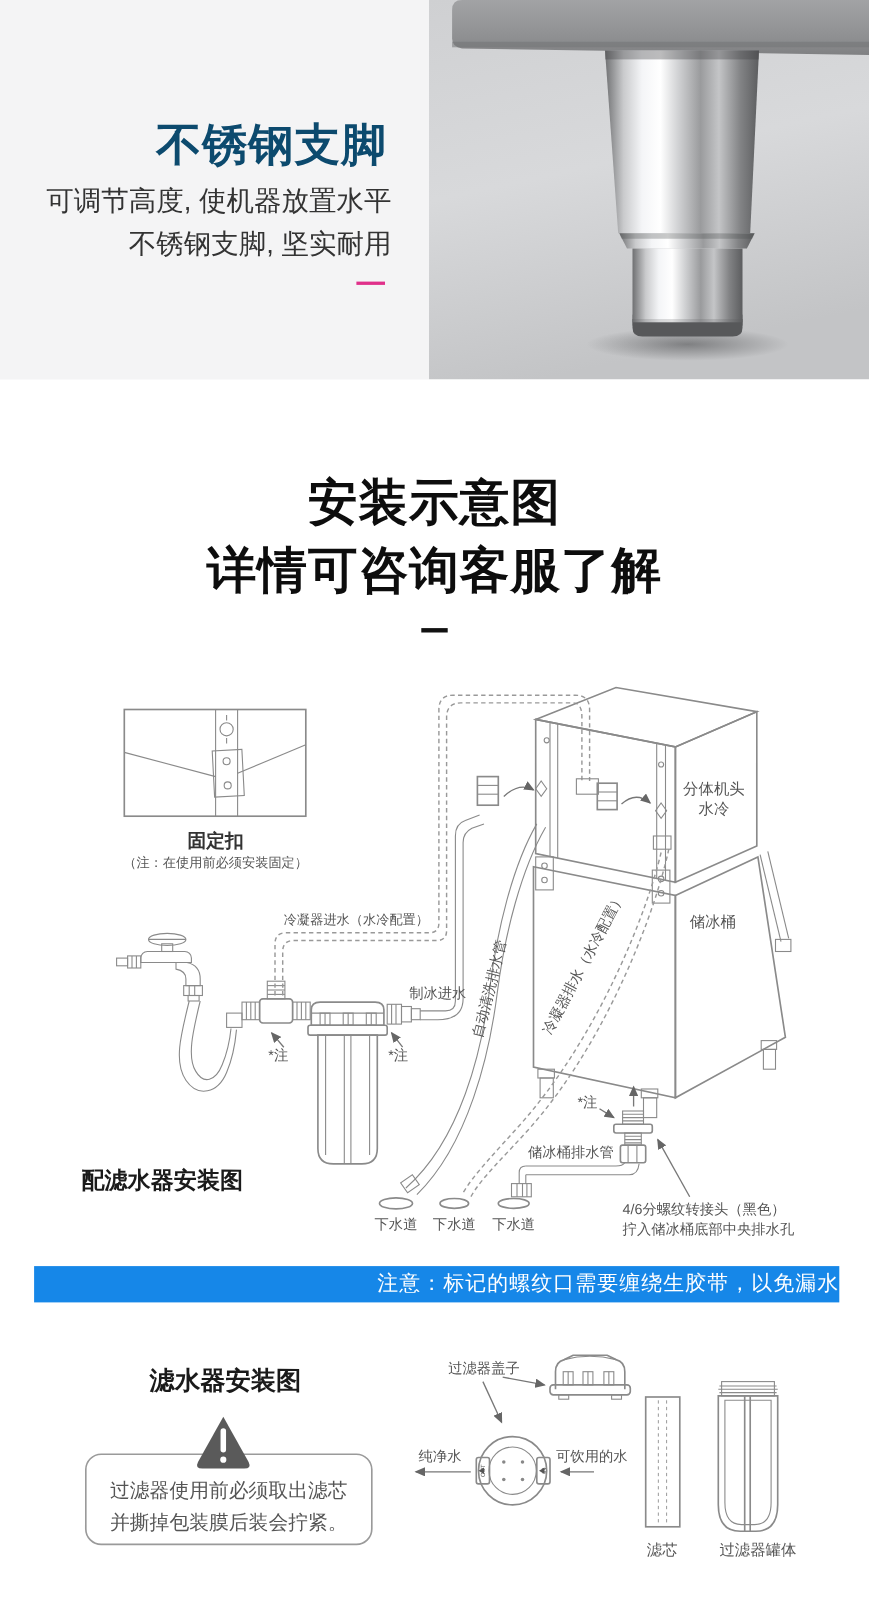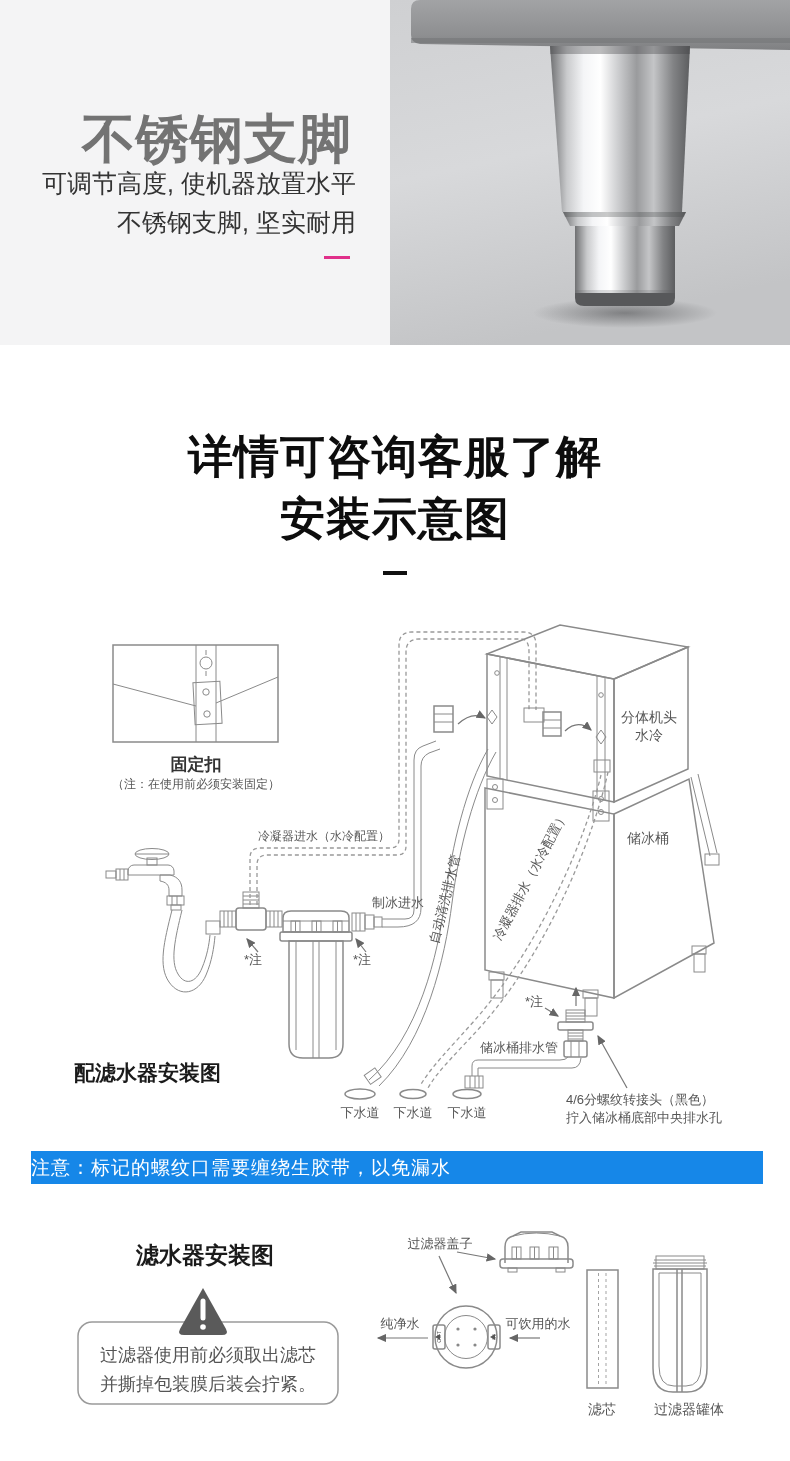--- a/index.html
+++ b/index.html
@@ -2,36 +2,36 @@
 <html><head>
 <meta charset="utf-8">
 <style>
   html,body{margin:0;padding:0;background:#fff;}
   body{font-family:"Liberation Sans","DejaVu Sans",sans-serif;-webkit-font-smoothing:antialiased;}
   #page{position:relative;width:790px;height:1461px;background:#ffffff;overflow:hidden;margin:0 auto;}
 
   
   .hero{position:absolute;left:0;top:0;width:790px;height:345px;}
   .hero-left{position:absolute;left:0;top:0;width:390px;height:345px;background:#f4f4f5;}
-  .hero-title{position:absolute;right:38px;top:104px;font-size:53px;font-weight:700;color:#737373;letter-spacing:1px;white-space:nowrap;}
+  .hero-title{position:absolute;right:38px;top:104px;font-size:41px;font-weight:700;color:#0c4a6e;letter-spacing:1px;white-space:nowrap;}
   .hero-sub{position:absolute;right:34px;top:164px;text-align:right;font-size:25px;color:#333;line-height:39px;white-space:nowrap;}
   .hero-dash{position:absolute;right:40px;top:256px;width:26px;height:3px;background:#e0308a;}
   .hero-photo{position:absolute;left:390px;top:0;width:400px;height:345px;}
 
   
   .mid-title{position:absolute;left:0;top:426px;width:790px;text-align:center;color:#0d0d0d;font-weight:700;font-size:45px;line-height:62px;letter-spacing:1px;}
   .mid-dash{position:absolute;left:383px;top:571px;width:24px;height:4px;background:#111;}
 
   
   .diagram-svg{position:absolute;left:0;top:600px;width:790px;height:545px;}
   .filter-svg{position:absolute;left:0;top:1205px;width:790px;height:256px;}
 
   
   .notice-bar{position:absolute;left:31px;top:1151px;width:732px;height:33px;background:#1687e8;color:#fff;
-    font-size:19px;line-height:34px;text-align:left;letter-spacing:1px;white-space:nowrap;}
+    font-size:19px;line-height:34px;text-align:right;letter-spacing:1px;white-space:nowrap;}
 
   svg text{font-family:"Liberation Sans","DejaVu Sans",sans-serif;}
   .ln{stroke:#8a8a8a;stroke-width:1.5;fill:none;}
   .lnt{stroke:#8a8a8a;stroke-width:1;fill:none;}
   .dash{stroke:#999;stroke-width:1.3;fill:none;stroke-dasharray:4 3;}
   .lbl{fill:#555;font-size:13px;}
   .lbl-s{fill:#555;font-size:12px;}
   .arrowln{stroke:#777;stroke-width:1.2;fill:none;}
 </style>
 </head>
@@ -87,22 +87,22 @@
         <polygon points="173,212 296,212 289,226 180,226" fill="url(#legGrad)"></polygon>
         <polygon points="173,212 296,212 294,217 175,217" fill="#4a4b4d" opacity="0.3"></polygon>
         <rect x="185" y="226" width="100" height="70" fill="url(#legGrad)"></rect>
         <path d="M185,290 h100 v8 q0,8 -9,8 h-82 q-9,0 -9,-8 z" fill="#57585a"></path>
         <rect x="185" y="286" width="100" height="7" fill="url(#legGrad)" opacity="0.8"></rect>
       </g>
     </svg>
   </div>
 
   <div class="mid-title">
+    <div>安装示意图</div>
     <div>详情可咨询客服了解</div>
-    <div>安装示意图</div>
   </div>
   <div class="mid-dash"></div>
 
   <svg class="diagram-svg" viewBox="0 600 790 545">
     <defs>
       <marker id="arr" markerWidth="9" markerHeight="7" refX="7" refY="3.5" orient="auto">
         <path d="M0,0 L8,3.5 L0,7 Z" fill="#666"></path>
       </marker>
     </defs>
 

